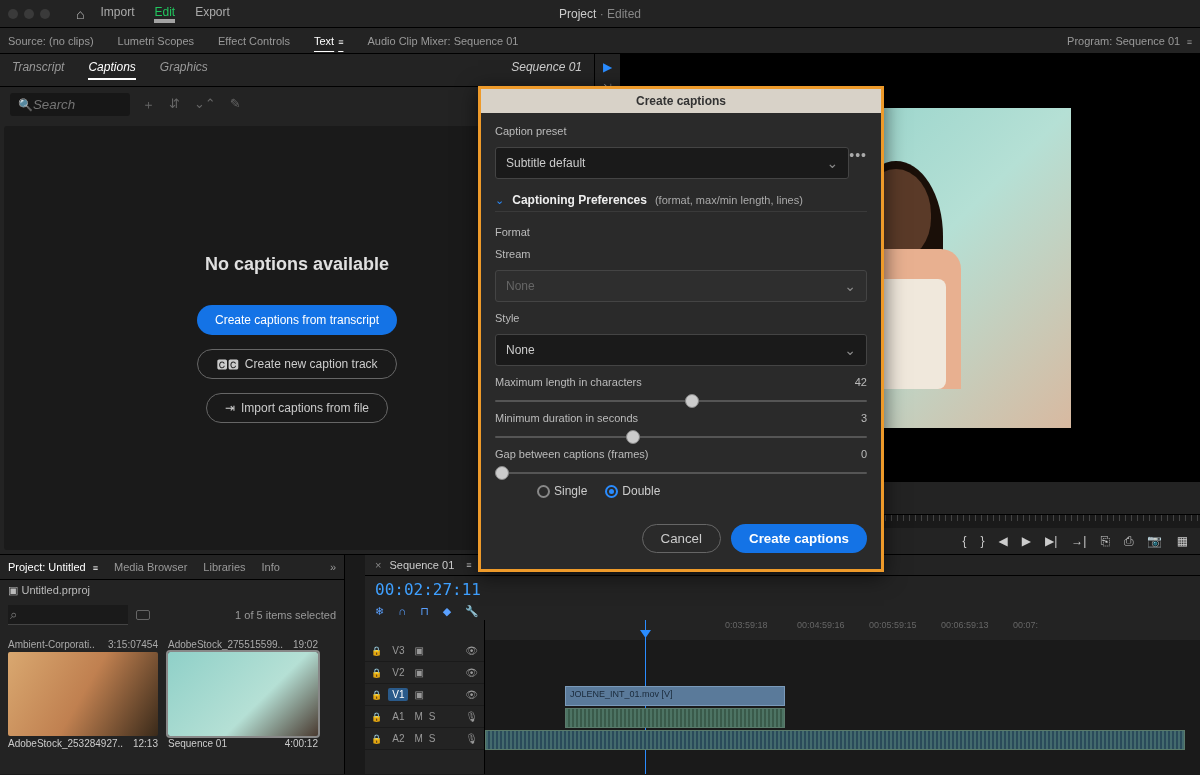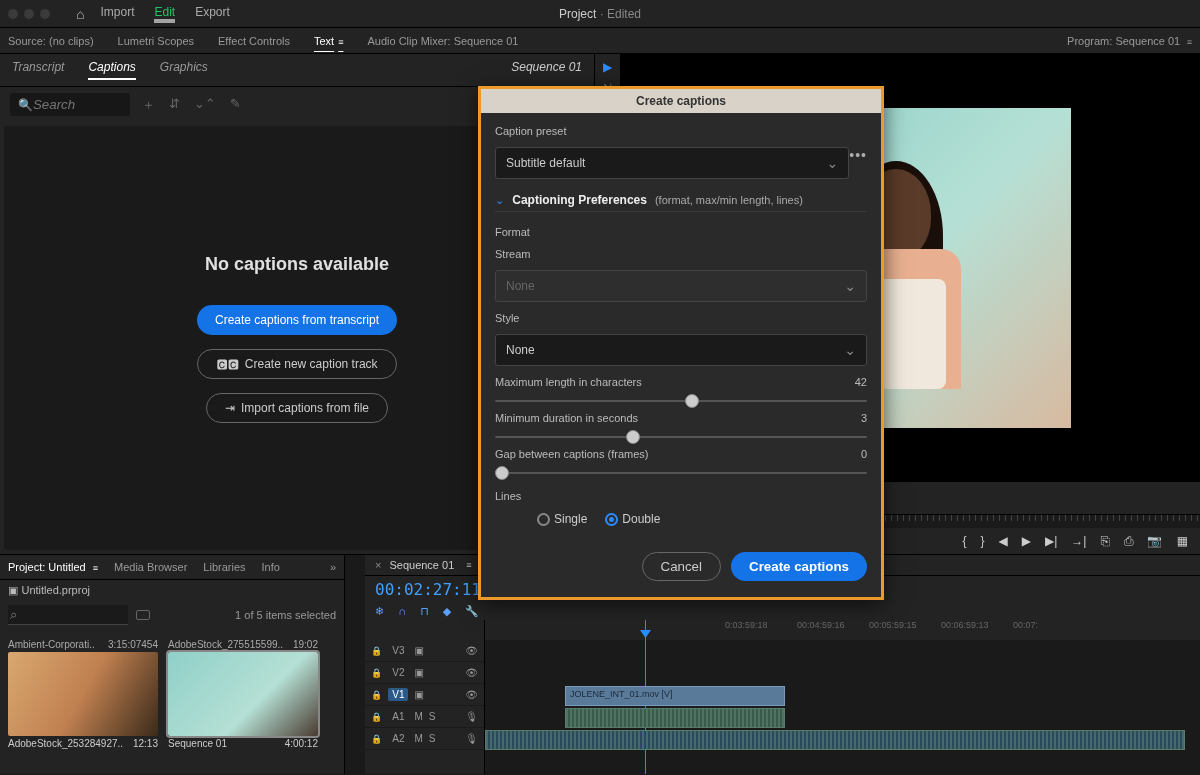--- a/index.html
+++ b/index.html
@@ -394,21 +394,20 @@
       </div>
 
     <div class="slider-row">
         <span>Gap between captions (frames)</span>
         <span>0</span>
       </div>
     <div class="slider">
         <div class="knob" style="left:2%"></div>
       </div>
 
-    <div class="dlg-label" style="margin-top:6px">Lines</div>
     <div class="radio-row">
       <label><span class="radio"></span><span>Single</span></label>
       <label><span class="radio checked"></span><span>Double</span></label>
     </div>
   </div>
   <div class="dlg-buttons">
     <button class="btn-cancel">Cancel</button>
     <button class="btn-primary">Create captions</button>
   </div>
 </div>

